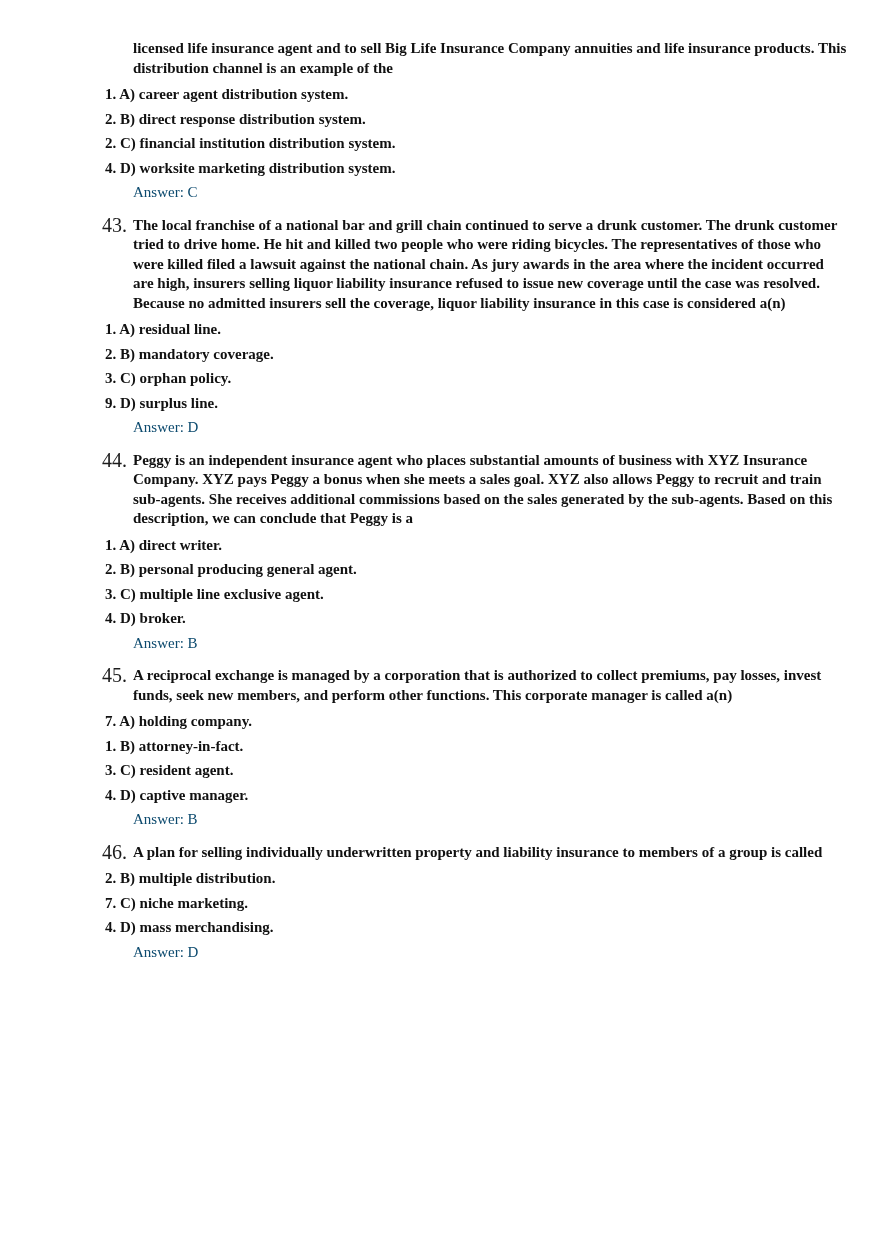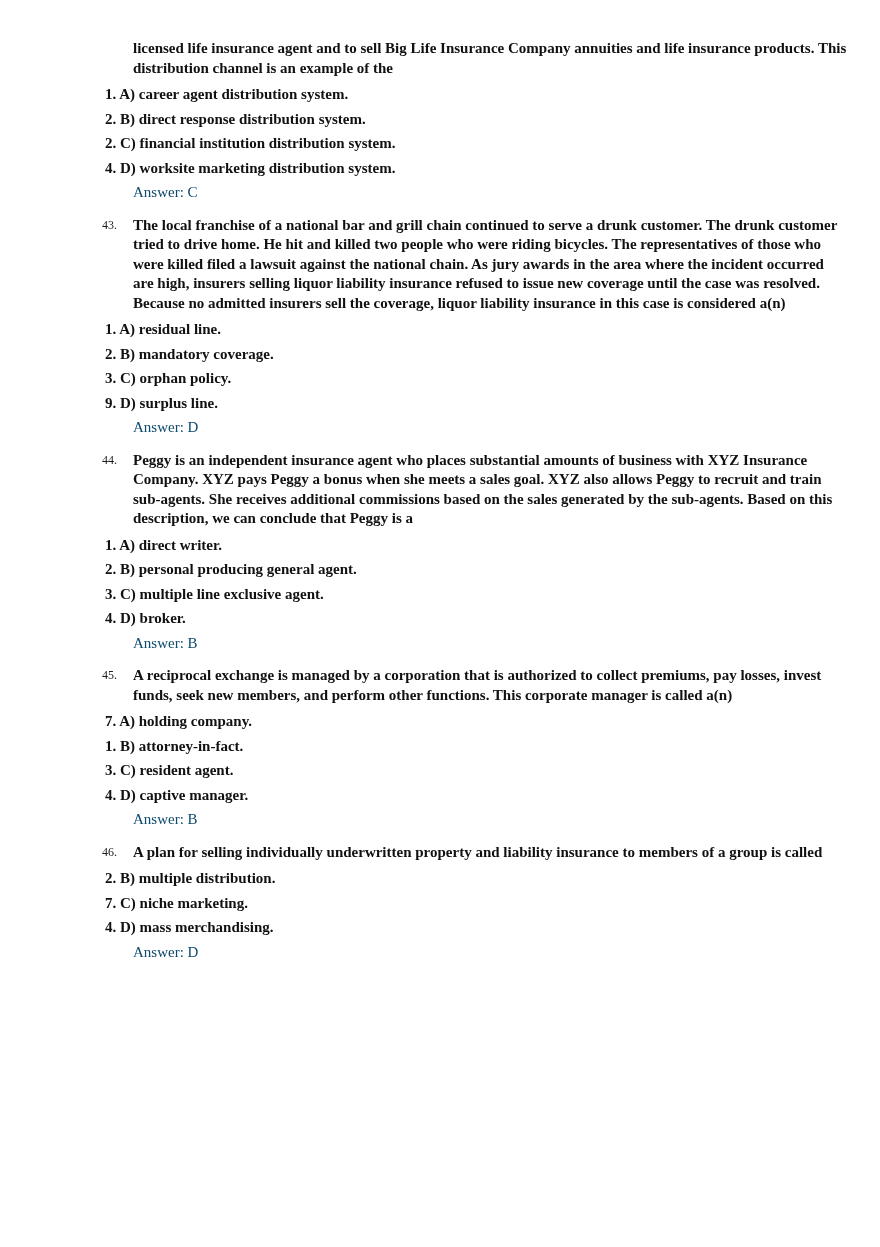--- a/index.html
+++ b/index.html
@@ -21,21 +21,21 @@
     padding-left: 32px;
   }
   .qblock {
     position: relative;
     margin-bottom: 13px;
   }
   .qnum {
     position: absolute;
     left: 70px;
     top: 0;
-    font-size: 12px;
+    font-size: 20px;
     line-height: 19.5px;
     font-weight: 400;
     color: #1c1c1c;
   }
   .qtext {
     margin-left: 101px;
     width: 714px;
     font-size: 15px;
     line-height: 19.5px;
     font-weight: 700;

